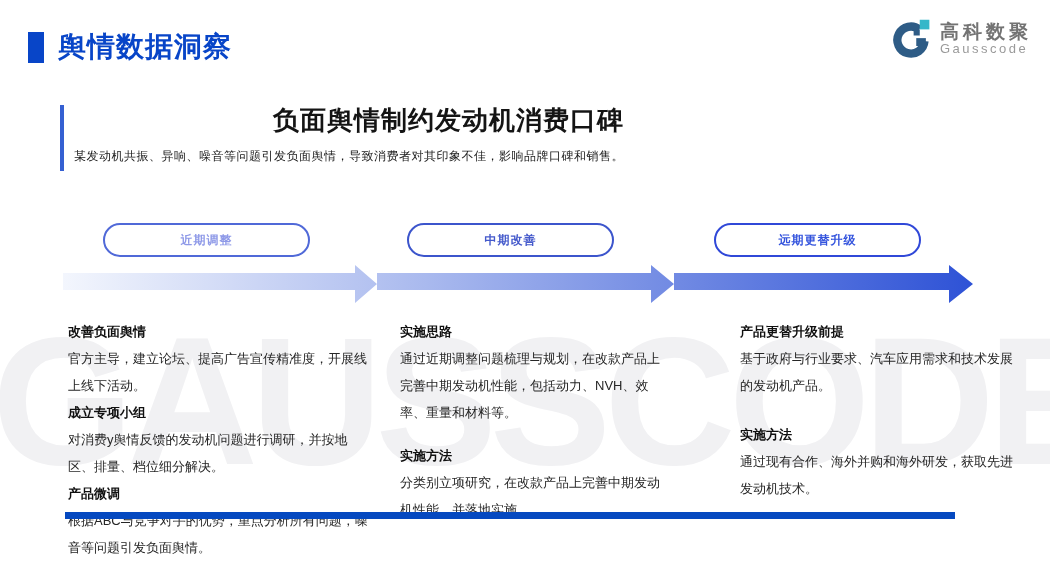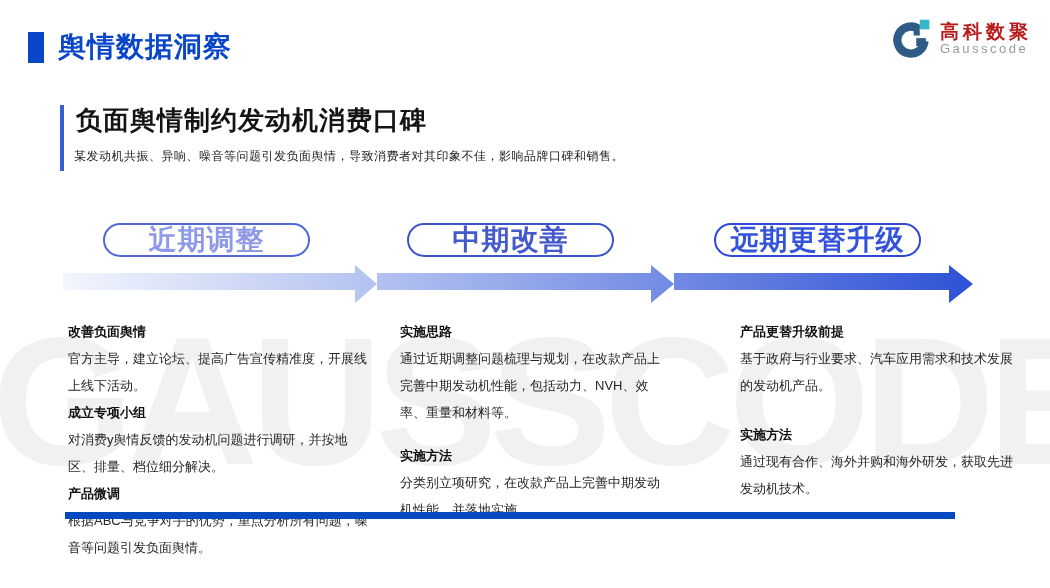--- a/index.html
+++ b/index.html
@@ -19,35 +19,35 @@
   }
 
   
   .page-header{position:absolute;left:28px;top:28px;display:flex;align-items:center;z-index:2;}
   .title-marker{width:16px;height:31px;background:#0845C8;margin-right:14px;}
   .page-title{font-size:28px;font-weight:bold;color:#0845C8;letter-spacing:1px;}
 
   .logo{position:absolute;right:18px;top:18px;display:flex;align-items:center;z-index:2;}
   .logo-mark{width:42px;height:42px;margin-right:8px;}
   .logo-text{display:flex;flex-direction:column;line-height:1.15;}
-  .logo-cn{font-size:19px;font-weight:700;color:#b91c1c;letter-spacing:4px;}
+  .logo-cn{font-size:19px;font-weight:700;color:#737373;letter-spacing:4px;}
   .logo-en{font-size:13px;color:#9a9a9a;letter-spacing:2.5px;}
 
   
   .intro{position:absolute;left:60px;top:103px;z-index:2;}
   .intro-accent{position:absolute;left:0;top:2px;width:4px;height:66px;background:#3560D2;}
-  .intro-heading{margin-left:16px;font-size:26px;font-weight:bold;color:#141414;letter-spacing:1px;}
+  .intro-heading{margin-left:16px;font-size:26px;font-weight:bold;color:#141414;letter-spacing:1px;text-align:right;}
   .intro-desc{margin-left:14px;margin-top:10px;font-size:12px;color:#1c1c1c;letter-spacing:0.5px;}
 
   
   .pill{
     position:absolute;top:223px;width:203px;height:30px;
     border-radius:18px;background:#ffffff;
     display:flex;align-items:center;justify-content:center;
-    font-size:28px;font-weight:bold;letter-spacing:1px;z-index:2;
+    font-size:12px;font-weight:bold;letter-spacing:1px;z-index:2;
   }
   .pill-1{left:103px;border:2.5px solid #5069D8;color:#8E99E8;}
   .pill-2{left:407px;border:2.5px solid #3C55CC;color:#4459CB;}
   .pill-3{left:714px;border:2.5px solid #3048D8;color:#3353DD;}
 
   
   .arrow-wrap{position:absolute;left:63px;top:264px;z-index:1;}
 
   
   .col{position:absolute;top:318px;z-index:2;font-size:13px;color:#262626;line-height:27px;}

